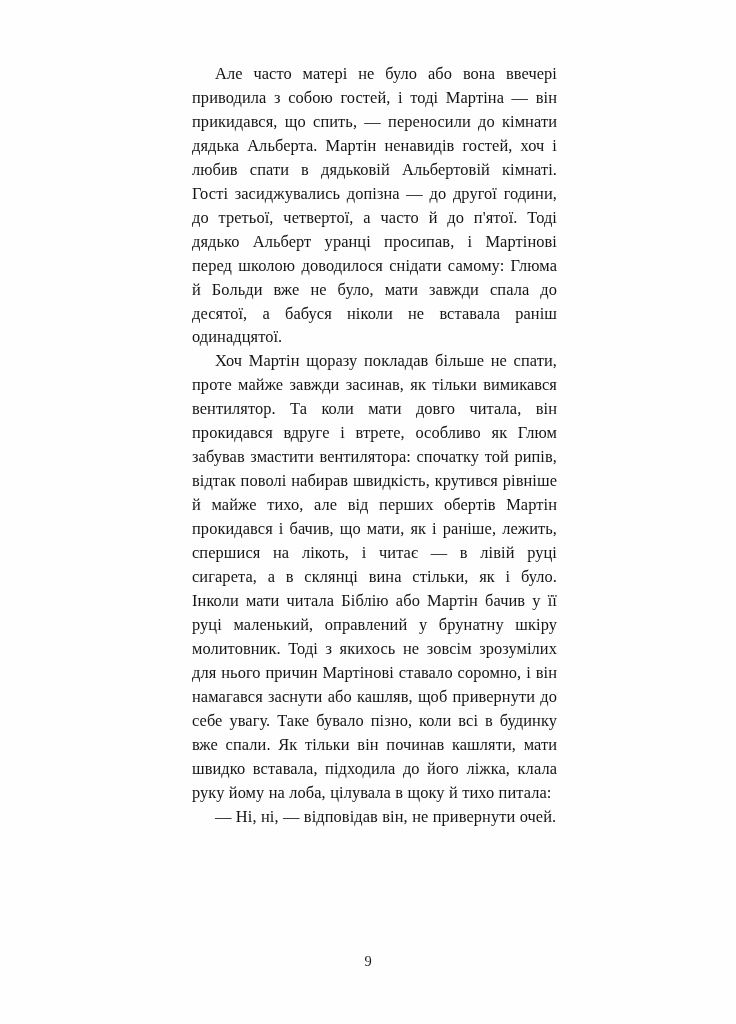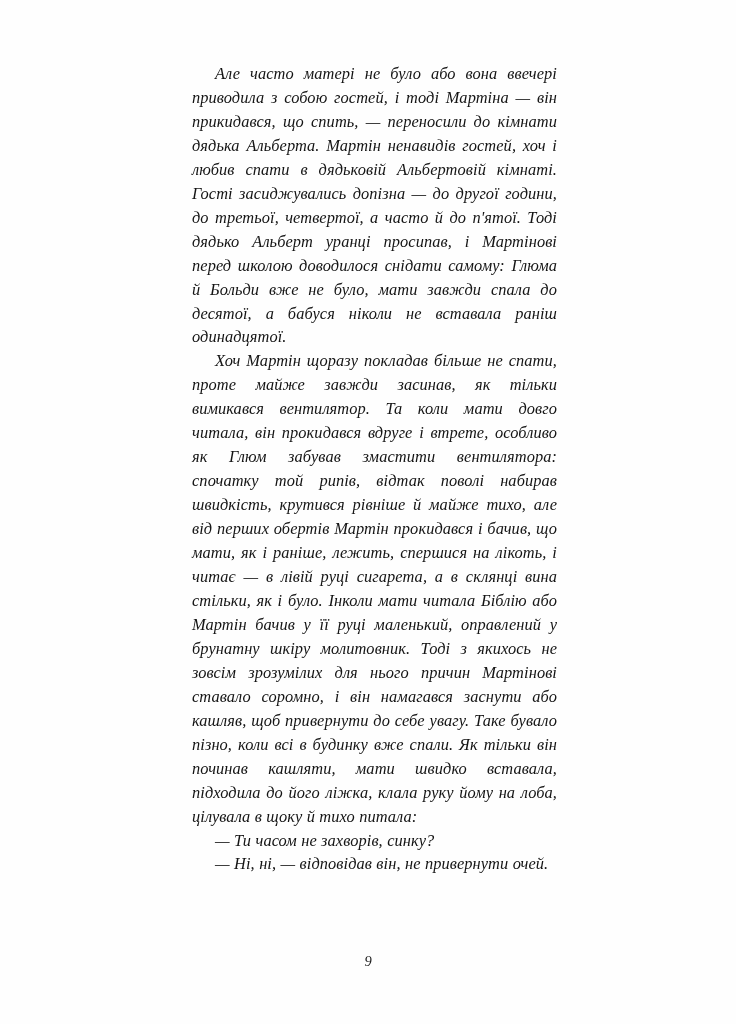--- a/index.html
+++ b/index.html
@@ -16,21 +16,20 @@
     color: #1b1b1b;
     -webkit-font-smoothing: antialiased;
   }
 
   .page {
     position: relative;
     width: 736px;
     height: 1024px;
     background: #fefefe;
     box-sizing: border-box;
-    font-style: italic;
   }
 
   .text-block {
     position: absolute;
     left: 192px;
     top: 62px;
     width: 365px;
   }
 
   .para {
@@ -66,19 +65,18 @@
   }
 </style>
 </head>
 <body>
 
 <div class="page">
 
   <div class="text-block">
     <p class="para indent">Але часто матері не було або вона ввечері приводила з собою гостей, і тоді Мартіна — він прикидався, що спить, — переносили до кімнати дядька Альберта. Мартін ненавидів гостей, хоч і любив спати в дядьковій Альбертовій кімнаті. Гості засиджувались допізна — до другої години, до третьої, четвертої, а часто й до п'ятої. Тоді дядько Альберт уранці просипав, і Мартінові перед школою доводилося снідати самому: Глюма й Больди вже не було, мати завжди спала до десятої, а бабуся ніколи не вставала раніш одинадцятої.</p>
     <p class="para indent">Хоч Мартін щоразу покладав більше не спати, проте майже завжди засинав, як тільки вимикався вентилятор. Та коли мати довго читала, він прокидався вдруге і втрете, особливо як Глюм забував змастити вентилятора: спочатку той рипів, відтак поволі набирав швидкість, крутився рівніше й майже тихо, але від перших обертів Мартін прокидався і бачив, що мати, як і раніше, лежить, спершися на лікоть, і читає — в лівій руці сигарета, а в склянці вина стільки, як і було. Інколи мати читала Біблію або Мартін бачив у її руці маленький, оправлений у брунатну шкіру молитовник. Тоді з якихось не зовсім зрозумілих для нього причин Мартінові ставало соромно, і він намагався заснути або кашляв, щоб привернути до себе увагу. Таке бувало пізно, коли всі в будинку вже спали. Як тільки він починав кашляти, мати швидко вставала, підходила до його ліжка, клала руку йому на лоба, цілувала в щоку й тихо питала:</p>
-    <p class="para dialogue">— Ти часом не захворів, синку?</p>
     <p class="para dialogue">— Ні, ні, — відповідав він, не привернути очей.</p>
   </div>
 
   <div class="folio">9</div>
 
 </div>
 
 </body></html>

